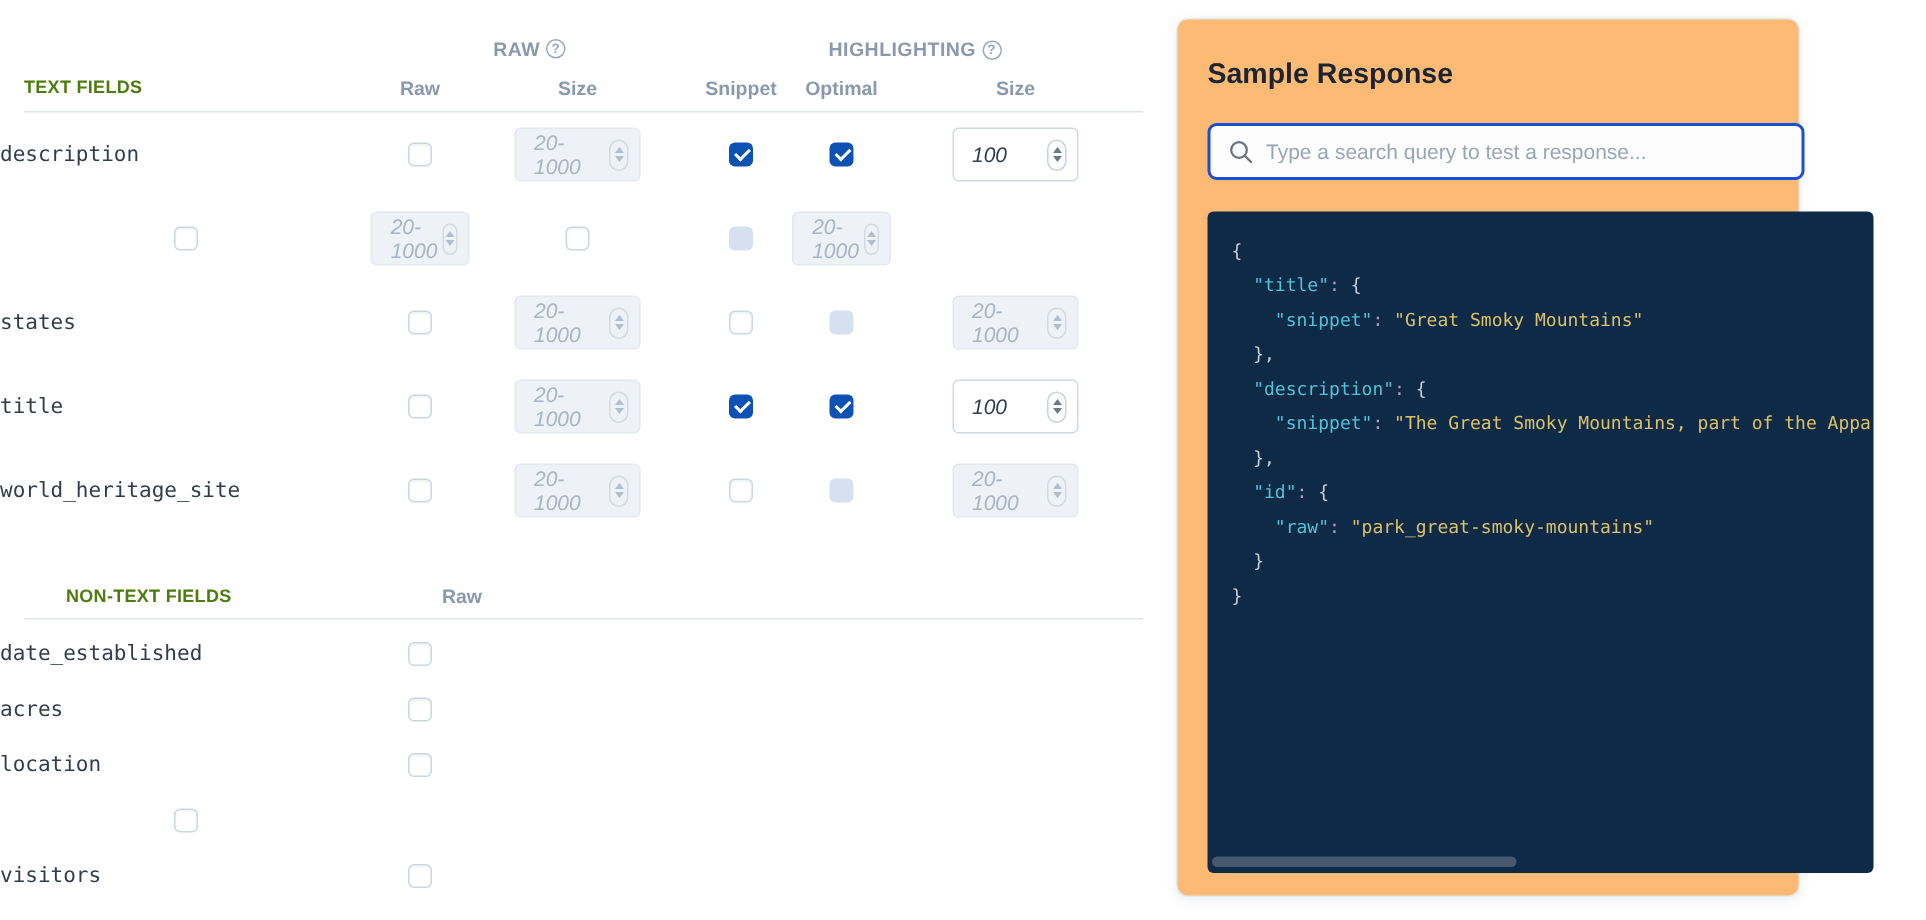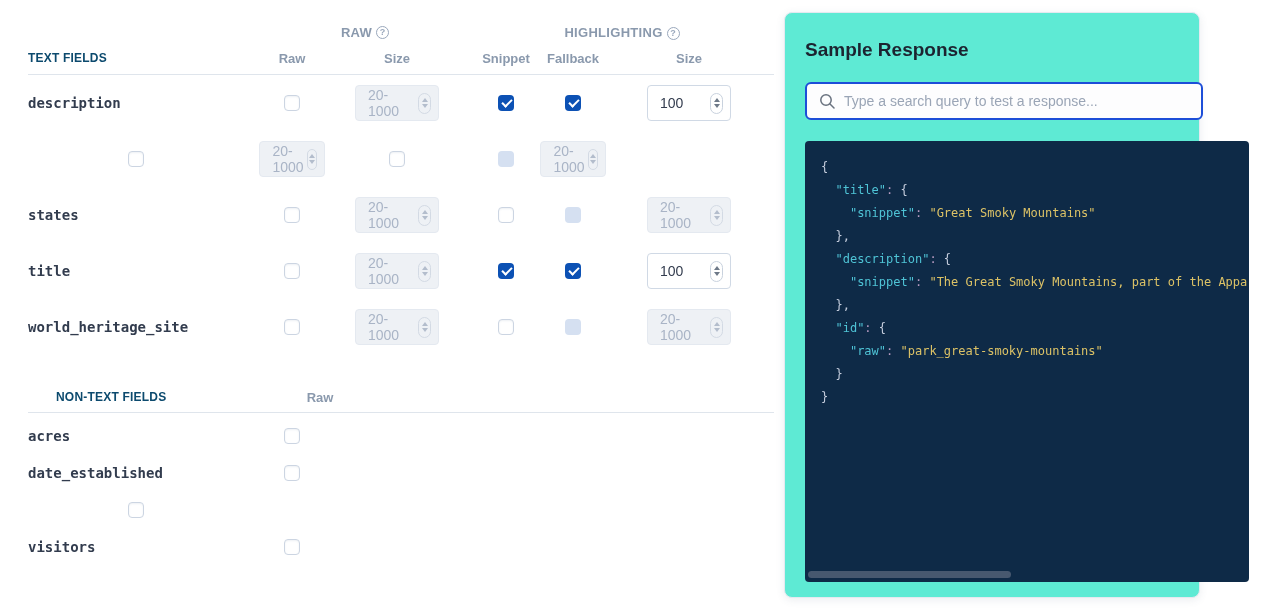--- a/index.html
+++ b/index.html
@@ -1,67 +1,67 @@
 <!DOCTYPE html>
 <html><head>
 <meta charset="utf-8">
 <style>
   * { margin:0; padding:0; box-sizing:border-box; }
   html,body { width:1284px; height:613px; background:#ffffff; overflow:hidden;
               font-family:"Liberation Sans", sans-serif; position:relative; }
 
   
-  .fields { position:absolute; left:12px; top:0; width:762px; }
+  .fields { position:absolute; left:0; top:0; width:762px; }
   .grid { display:grid; grid-template-columns:248px 64px 146px 72px 62px 170px; align-items:center; }
   .group-row { margin-top:22px; height:20px; }
   .group-label { display:flex; align-items:center; justify-content:center; gap:4px;
                  font-size:13px; font-weight:bold; color:#8a99ad; letter-spacing:.3px; }
   .gh-raw { grid-column:2/4; }
   .gh-hl  { grid-column:4/7;align-items:flex-end; }
   .help { width:13px; height:13px; border:1px solid #9aa8bc; border-radius:50%;
           color:#9aa8bc; font-size:9px; font-weight:bold; display:inline-flex;
           align-items:center; justify-content:center; line-height:1; }
   .header-row { height:32px; }
-  .sec-title { padding-left:16px; font-size:12px; font-weight:bold; color:#0c4a6e; letter-spacing:.2px; }
+  .sec-title { padding-left:16px; font-size:12px; font-weight:bold; color:#4d7c0f; letter-spacing:.2px; }
   .col-label { text-align:center; font-size:13px; font-weight:bold; color:#8a99ad; }
   .rule { margin-left:16px; height:1px; background:#dfe5ec; }
   .frow { height:56px; }
   .ntrow { height:37px; }
   .nt-pad { padding-top:4px; }
   .nontext-header { margin-top:27px; height:30px;margin-left:28px; }
   .cell.c { display:flex; justify-content:center; align-items:center; }
-  .name-cell { padding-left:16px;font-weight:bold; }
+  .name-cell { padding-left:0; }
   .fname { font-family:"DejaVu Sans Mono", monospace; font-size:14px; color:#323c4e; }
 
   
   .cb { width:16px; height:16px; border-radius:4px; display:inline-block; position:relative; }
   .cb.unchecked { background:#fff; border:1px solid #ccd5e2; box-shadow:inset 0 1px 2px rgba(110,130,155,.12); }
   .cb.checked { background:#0c51b4; }
   .cb.checked::after { content:""; position:absolute; left:4px; top:4px; width:8px; height:4px;
                        border-left:2px solid #fff; border-bottom:2px solid #fff; transform:rotate(-45deg); }
   .cb.disabled { background:#d5e0f1; }
 
   
   .num { width:84px; height:36px; border-radius:4px; display:inline-flex; align-items:center;
-         justify-content:space-between; padding:0 7px 0 12px; font-size:14px; }
+         justify-content:space-between; padding:0 7px 0 12px; font-size:14px;font-style:italic; }
   .num.disabled { background:#eef1f5; border:1px solid #e4e9f0; color:#a9b4c6; }
   .num.enabled  { background:#fff; border:1px solid #d0d9e5; color:#333c4e;gap:16px; }
   .stepper { width:13px; height:21px; border-radius:7px; display:inline-flex; flex-direction:column;
              align-items:center; justify-content:center; gap:2px; }
   .num.enabled  .stepper { border:1px solid #c9d2de; }
   .num.disabled .stepper { border:1px solid #d3dae4; }
   .tri-up { width:0; height:0; border-left:3px solid transparent; border-right:3px solid transparent; }
   .tri-dn { width:0; height:0; border-left:3px solid transparent; border-right:3px solid transparent; }
   .num.enabled  .tri-up { border-bottom:4px solid #6e7988; }
   .num.enabled  .tri-dn { border-top:4px solid #6e7988; }
   .num.disabled .tri-up { border-bottom:4px solid #b3bdcc; }
   .num.disabled .tri-dn { border-top:4px solid #b3bdcc; }
 
   
-  .sample { position:absolute; left:784px; top:12px; width:416px; height:586px; background:#5eead4;
+  .sample { position:absolute; left:784px; top:12px; width:416px; height:586px; background:#fdba74;
             border:1px solid #e4e9f0; border-radius:8px; box-shadow:0 2px 8px rgba(60,80,110,.10);
             padding:22px 20px 15px; }
   .sample-head { display:flex; justify-content:space-between; align-items:center; height:30px; }
   .sample-title { font-size:19px; font-weight:bold; color:#1c2430; }
   .badge { background:#48dcb4; color:#00342c; font-size:13px; font-weight:bold;
            padding:6px 10px; border-radius:4px; }
   .search { margin-top:17px; width:398px; height:38px; border:2px solid #1d4ed8; border-radius:6px;
             display:flex; align-items:center; padding:0 12px; gap:9px; background:#fdfdfe; }
   .search input { border:none; outline:none; flex:1; font-size:14px; color:#343f52; background:transparent;
                   font-family:"Liberation Sans", sans-serif; }
@@ -91,21 +91,21 @@
         <span>HIGHLIGHTING</span>
         <span class="help">?</span>
       </div>
     </div>
 
     <div class="grid header-row">
       <div class="sec-title">TEXT FIELDS</div>
       <div class="col-label">Raw</div>
       <div class="col-label">Size</div>
       <div class="col-label">Snippet</div>
-      <div class="col-label">Fallback</div>
+      <div class="col-label">Optimal</div>
       <div class="col-label">Size</div>
     </div>
     <div class="rule"></div>
 
     <div id="text-rows">
         <div class="grid frow">
           <div class="cell name-cell"><span class="fname">description</span></div>
           <div class="cell c">
             <span class="cb unchecked"></span>
           </div>
@@ -256,27 +256,33 @@
       </div>
 
     <div class="grid header-row nontext-header">
       <div class="sec-title">NON-TEXT FIELDS</div>
       <div class="col-label">Raw</div>
     </div>
     <div class="rule"></div>
 
     <div id="nontext-rows" class="nt-pad">
         <div class="grid ntrow">
+          <div class="cell name-cell"><span class="fname">date_established</span></div>
+          <div class="cell c">
+            <span class="cb unchecked"></span>
+          </div>
+        </div>
+        <div class="grid ntrow">
           <div class="cell name-cell"><span class="fname">acres</span></div>
           <div class="cell c">
             <span class="cb unchecked"></span>
           </div>
         </div>
         <div class="grid ntrow">
-          <div class="cell name-cell"><span class="fname">date_established</span></div>
+          <div class="cell name-cell"><span class="fname">location</span></div>
           <div class="cell c">
             <span class="cb unchecked"></span>
           </div>
         </div>
         <div class="grid ntrow">
           <div class="cell c">
             <span class="cb unchecked"></span>
           </div>
         </div>
         <div class="grid ntrow">

